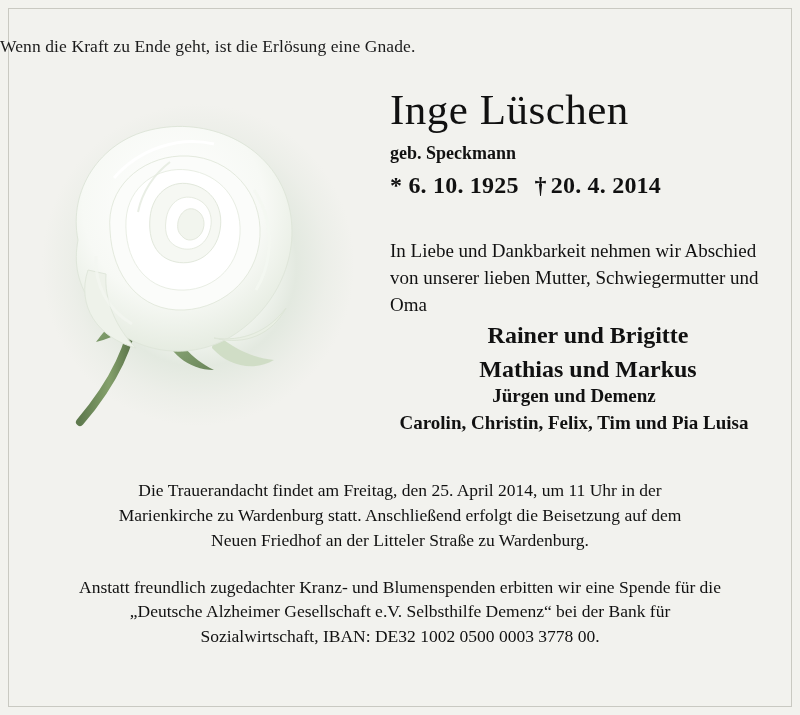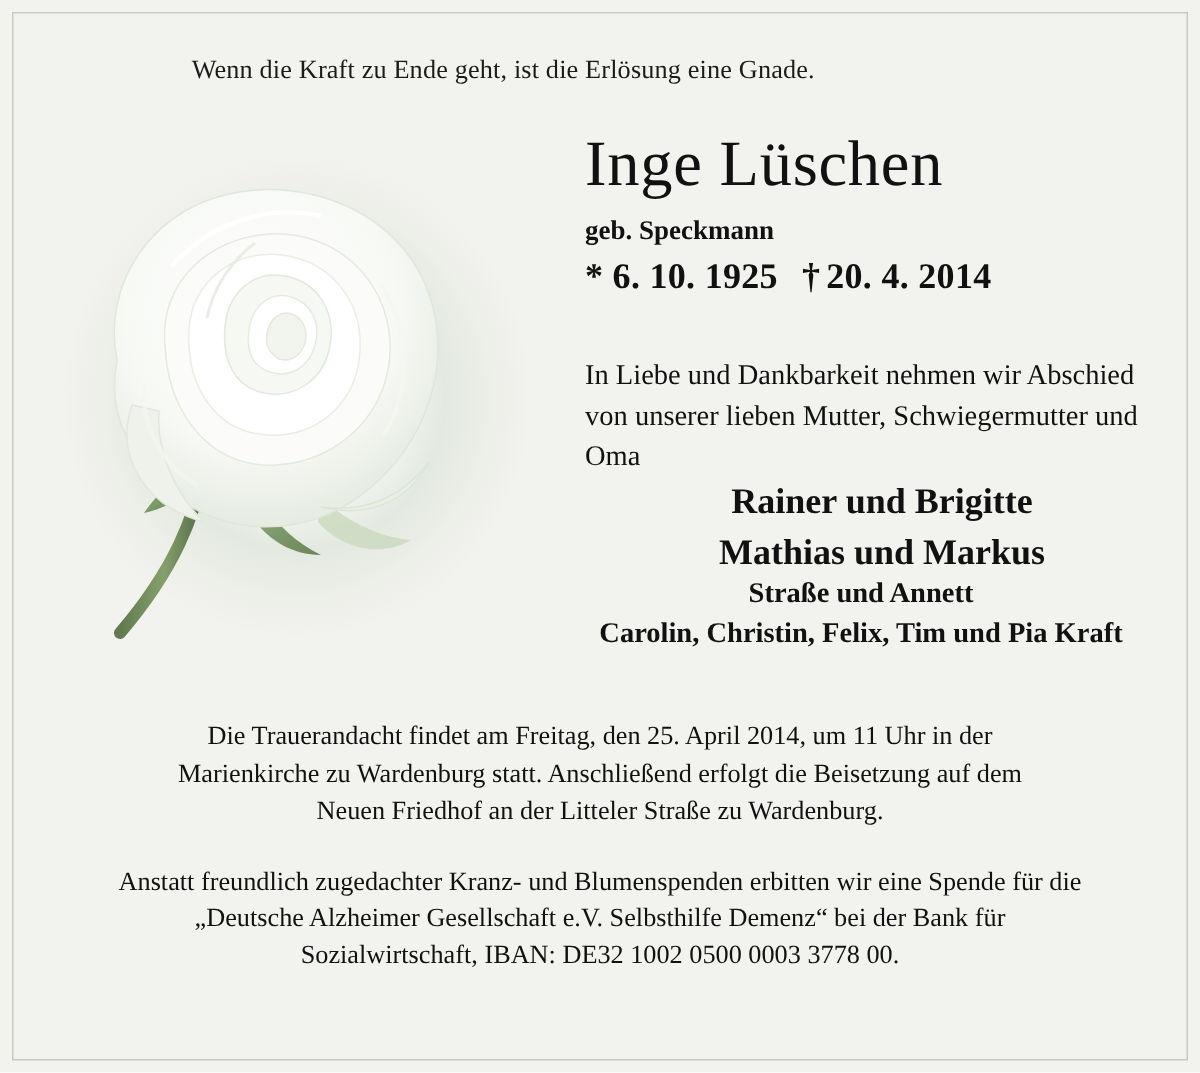--- a/index.html
+++ b/index.html
@@ -25,21 +25,21 @@
     right: 8px;
     bottom: 8px;
     border: 1px solid #c9c9c2;
     pointer-events: none;
   }
   .motto {
     position: absolute;
     top: 36px;
     left: 0;
     width: 671px;
-    text-align: center;
+    text-align: left;
     font-size: 17.5px;
     color: #1b1b1b;
     letter-spacing: 0.1px;
   }
 
   
   .rose-area {
     position: absolute;
     left: 18px;
     top: 70px;
@@ -208,22 +208,22 @@
   </div>
 
   <div class="dedication">In Liebe und Dankbarkeit nehmen wir Abschied von unserer lieben Mutter, Schwiegermutter und Oma</div>
 
   <div class="family-1">
     <div>Rainer und Brigitte</div>
     <div>Mathias und Markus</div>
   </div>
 
   <div class="family-2">
-    <div>Straße und Annett</div>
-    <div>Carolin, Christin, Felix, Tim und Pia Kraft</div>
+    <div>Jürgen und Demenz</div>
+    <div>Carolin, Christin, Felix, Tim und Pia Luisa</div>
   </div>
 
   <div class="bottom">
     <p class="service">Die Trauerandacht findet am Freitag, den 25. April 2014, um 11 Uhr in der Marienkirche zu Wardenburg statt. Anschließend erfolgt die Beisetzung auf dem Neuen Friedhof an der Litteler Straße zu Wardenburg.</p>
     <p class="donation">Anstatt freundlich zugedachter Kranz- und Blumenspenden erbitten wir eine Spende für die „Deutsche Alzheimer Gesellschaft e.V. Selbsthilfe Demenz“ bei der Bank für Sozialwirtschaft, IBAN: DE32 1002 0500 0003 3778 00.</p>
 
   </div>
 
 </div>
 

